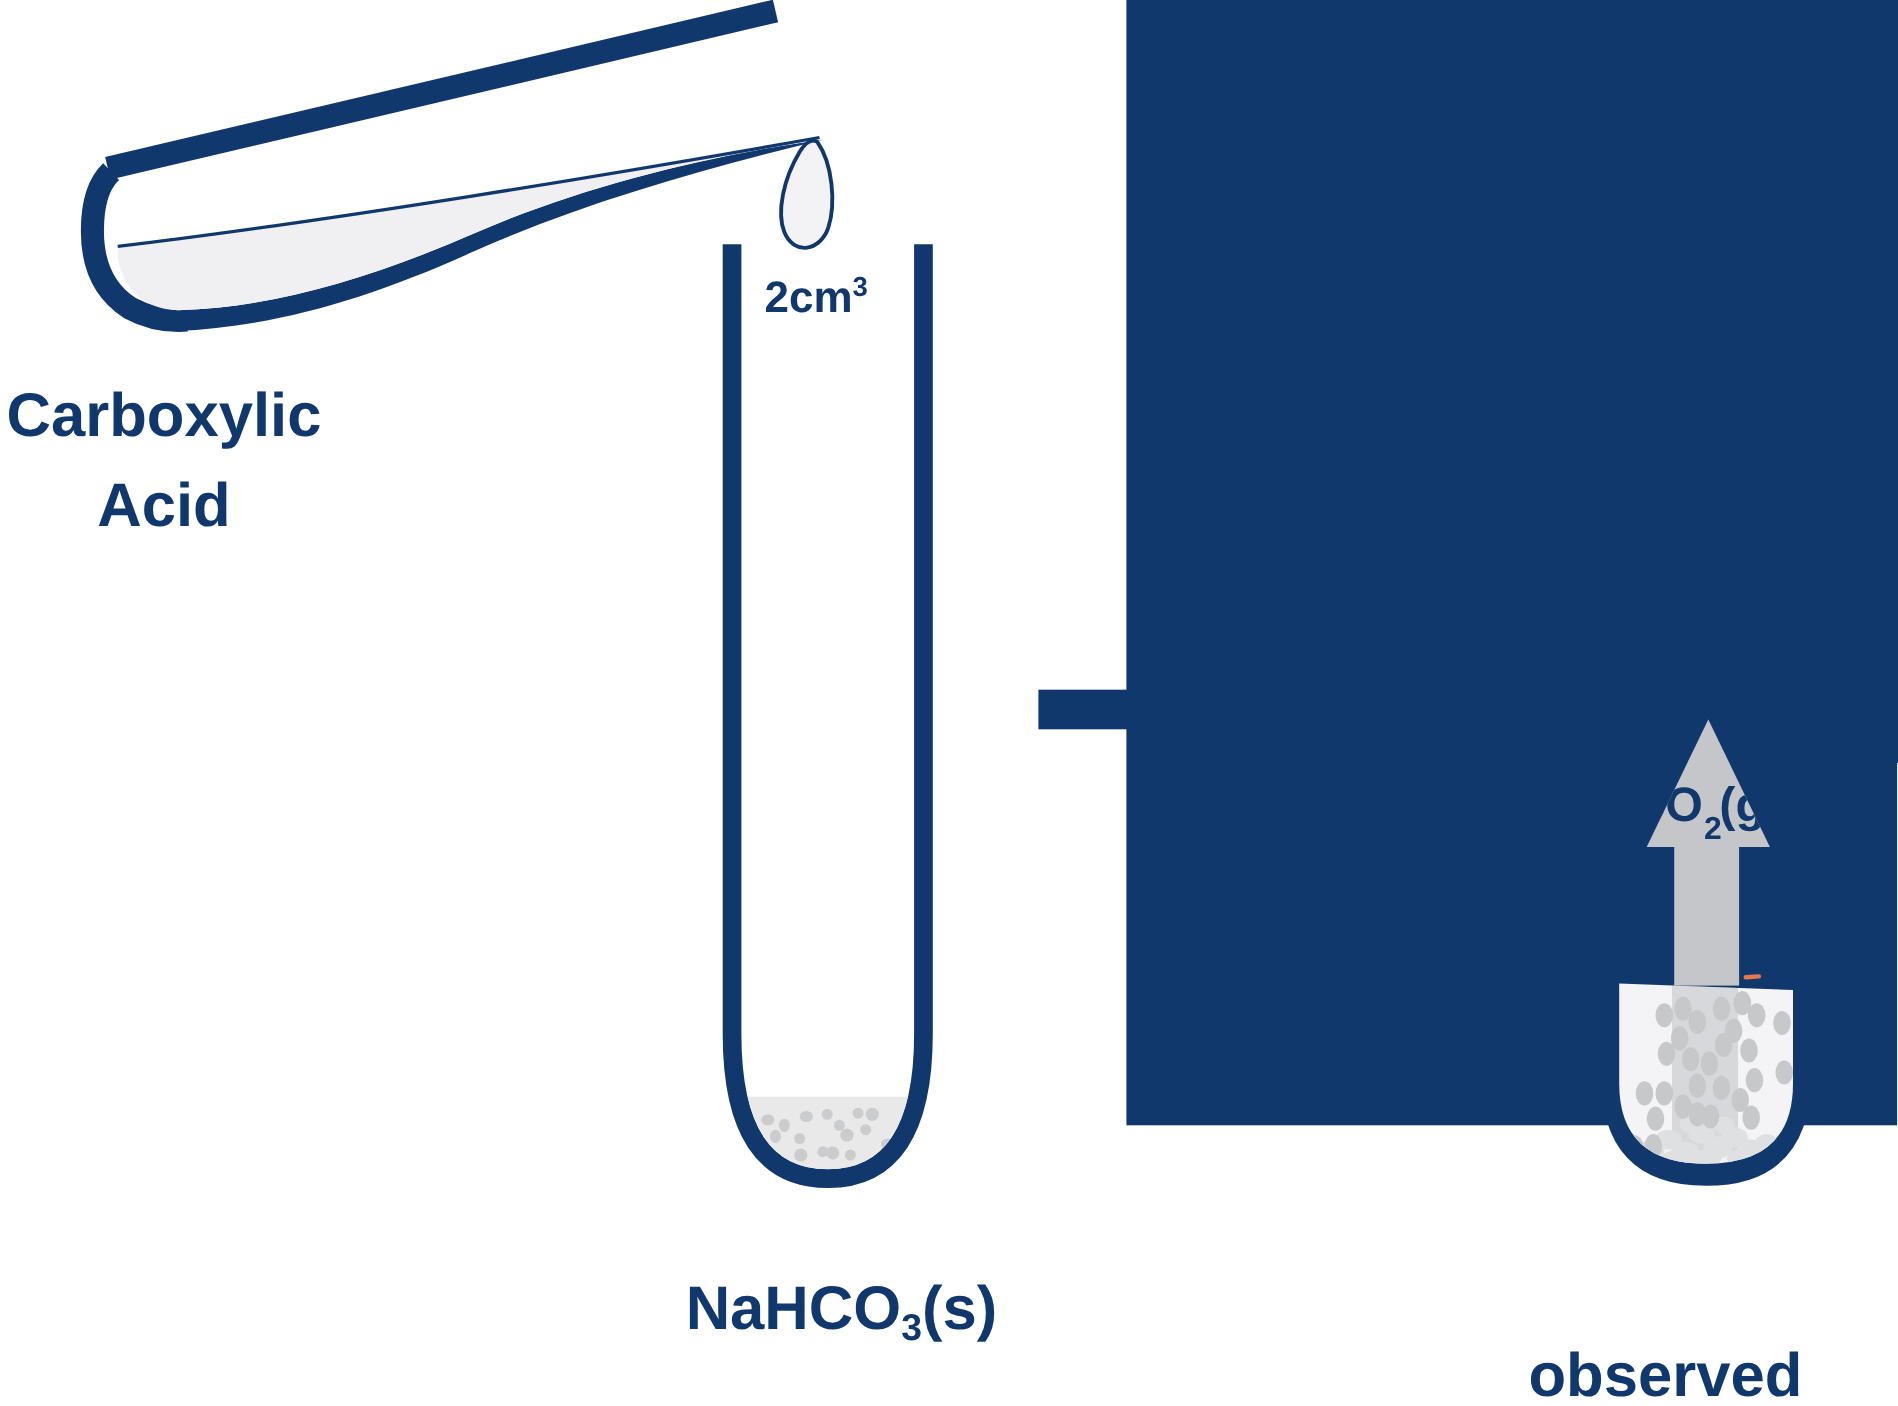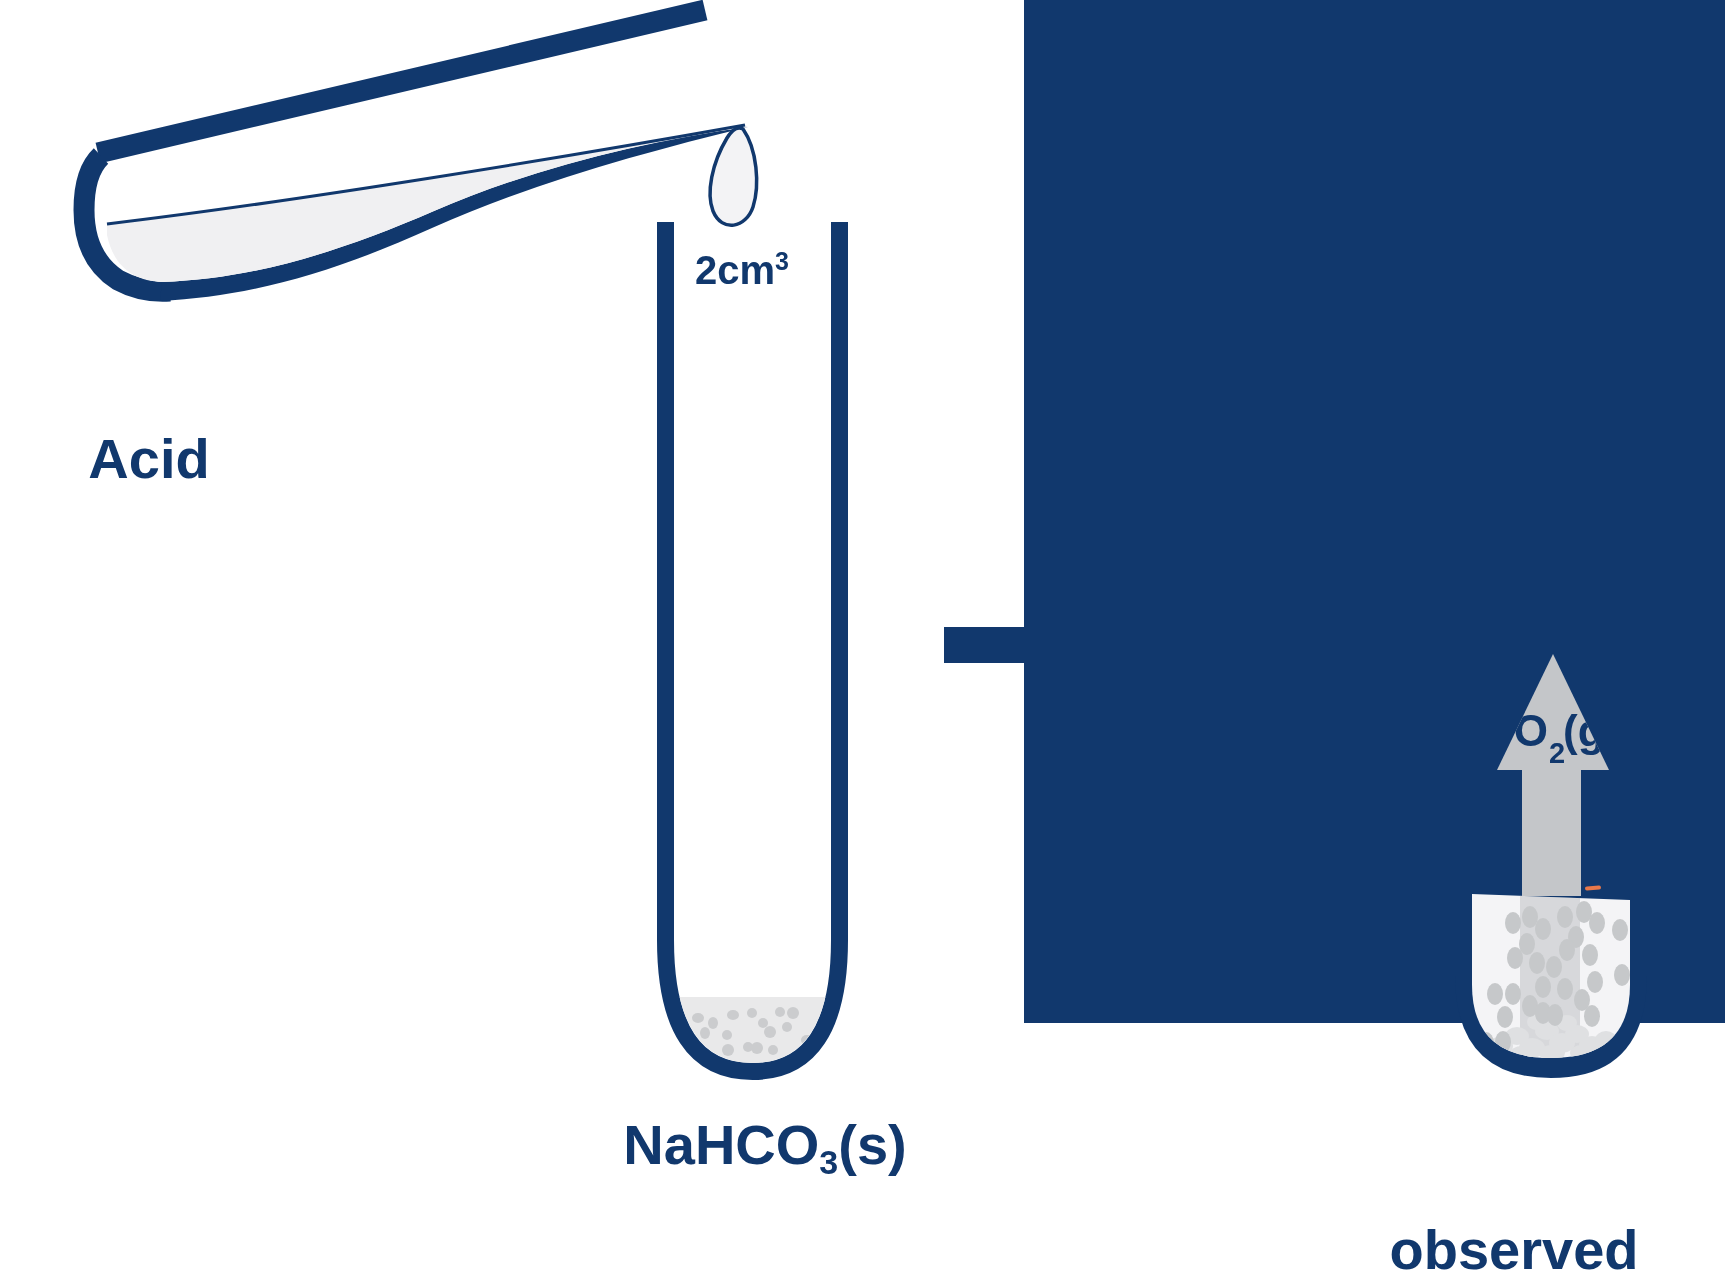--- a/index.html
+++ b/index.html
@@ -11,21 +11,21 @@
   #scene{position:absolute;left:0;top:0;}
   .lbl{
     position:absolute;color:#11386d;font-weight:bold;
     font-family:"Liberation Sans",sans-serif;
     text-align:right;
   }
   .lbl-center{text-align:center;}
   #label-reagent{left:-4px;top:336px;width:306px;font-size:56px;line-height:82px;}
   #label-volume{left:695px;top:235px;font-size:40px;line-height:52px;white-space:nowrap;}
   #label-volume sup{font-size:25px;vertical-align:super;letter-spacing:0;}
-  #label-solid{left:563px;top:1104px;width:404px;font-size:56px;line-height:82px;white-space:nowrap;}
+  #label-solid{left:563px;top:1148px;width:404px;font-size:56px;line-height:82px;white-space:nowrap;}
   #label-solid sub{font-size:34px;vertical-align:baseline;position:relative;top:0.28em;}
   #label-result{left:1322px;top:1130px;width:384px;font-size:56px;line-height:80px;white-space:nowrap;}
 </style>
 </head>
 <body>
 
 <div id="stage">
 
   <svg id="scene" width="1725" height="1278" viewBox="0 0 1725 1278" aria-hidden="true">
 
@@ -161,21 +161,21 @@
 
       <g clip-path="url(#arrow-clip)" font-family="Liberation Sans, sans-serif" font-weight="bold" fill="#11386d">
         <text x="1482" y="746" font-size="44">CO</text>
         <text x="1549" y="763" font-size="29">2</text>
         <text x="1563" y="746" font-size="44">(g)</text>
       </g>
     </g>
   </svg>
 
   <div class="lbl lbl-center" id="label-reagent">
-    <br>
+    <span>Carboxylic</span><br>
     <span>Acid</span>
   </div>
 
   <div class="lbl" id="label-volume">
     <span>2cm</span><sup>3</sup>
   </div>
 
   <div class="lbl lbl-center" id="label-solid">
     <span>NaHCO</span><sub>3</sub><span>(s)</span>
   </div>

